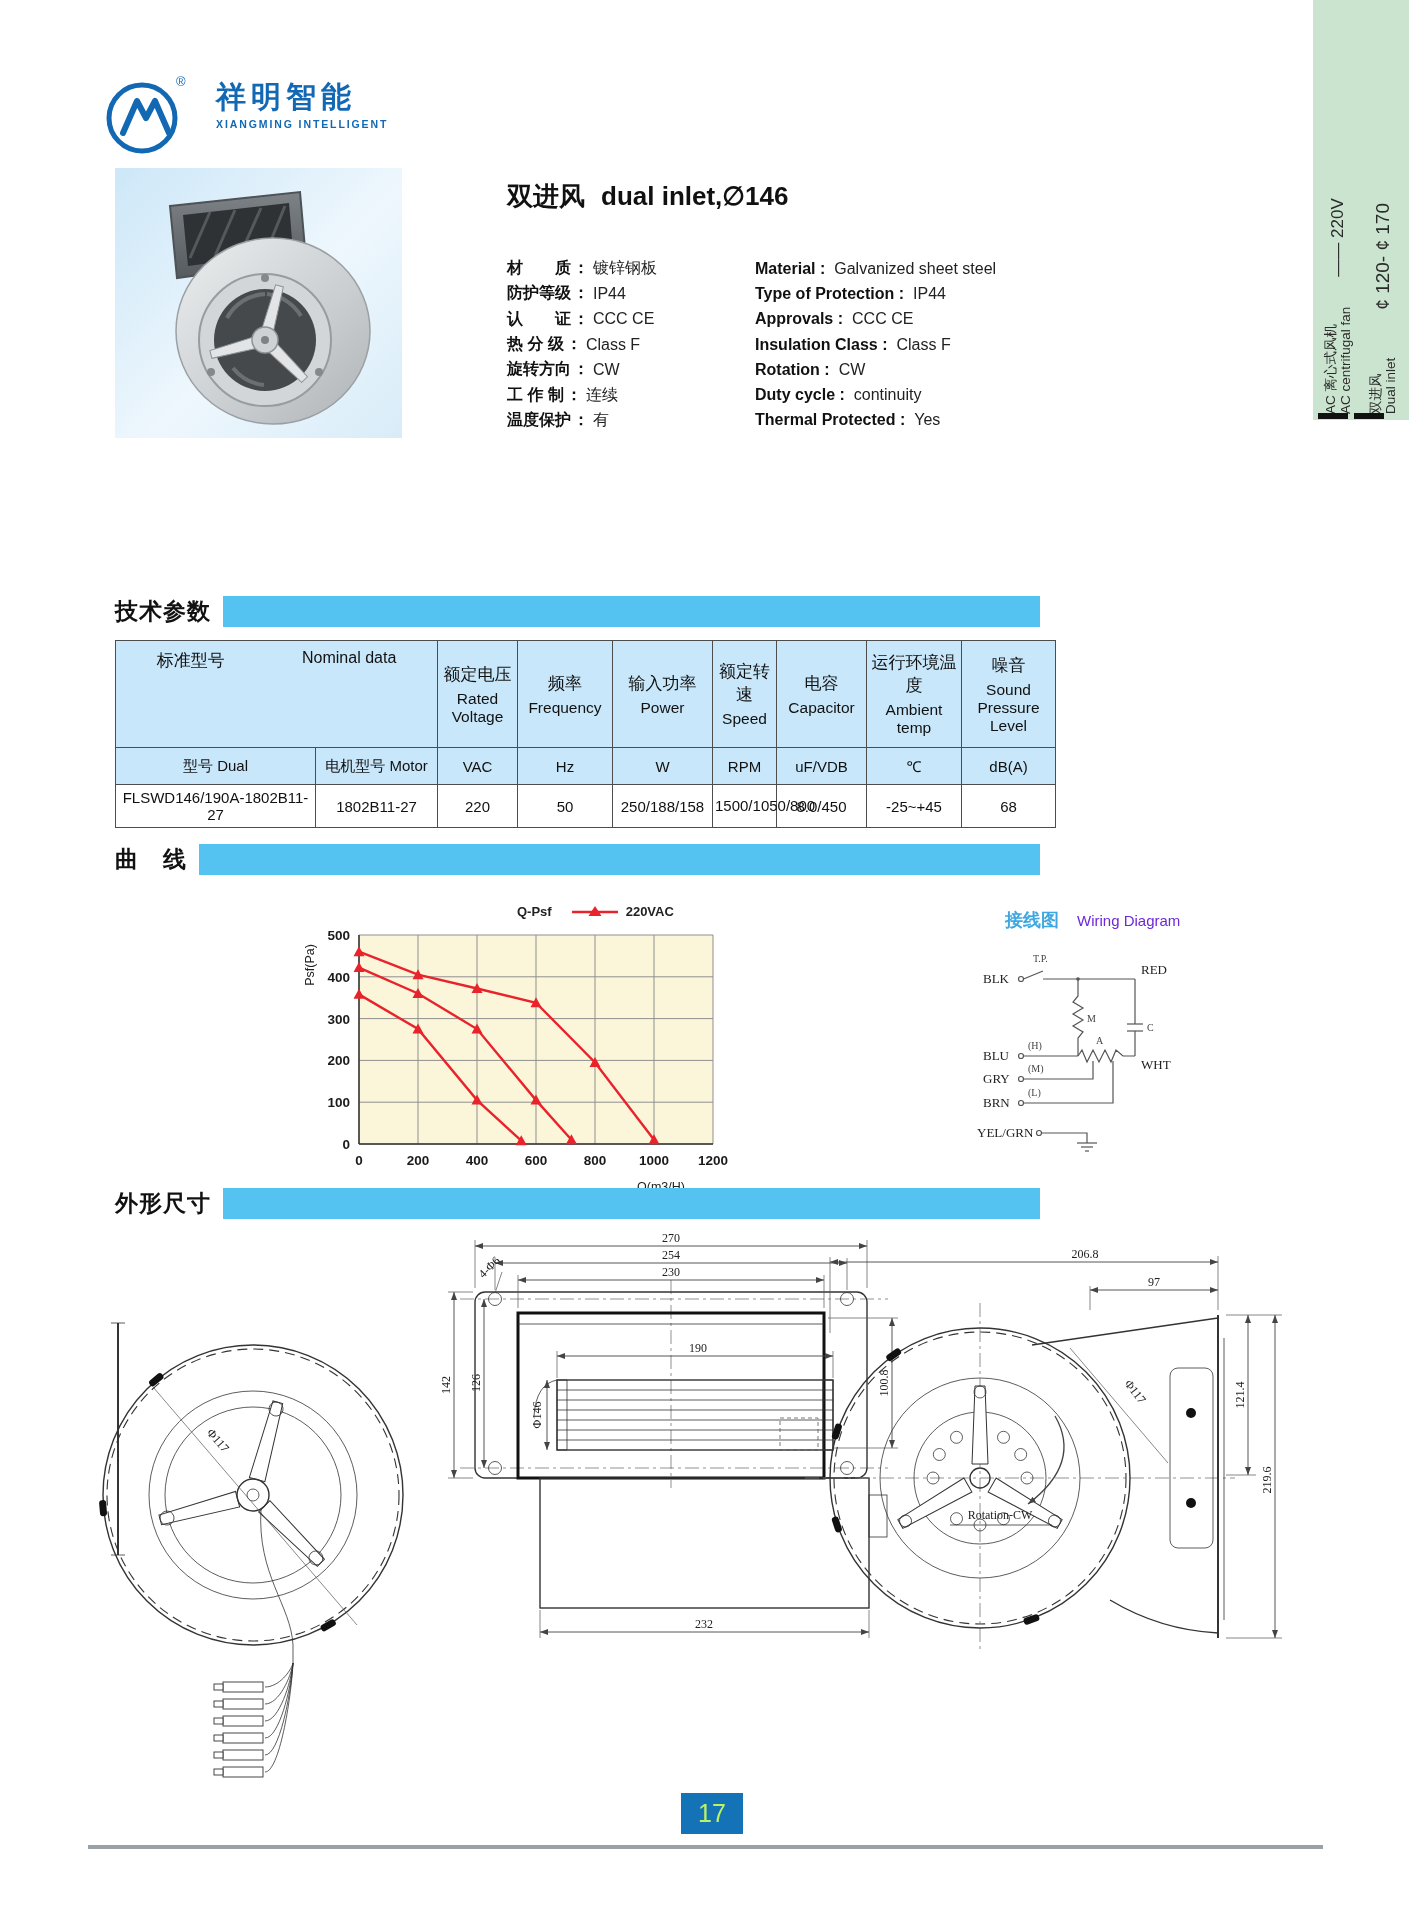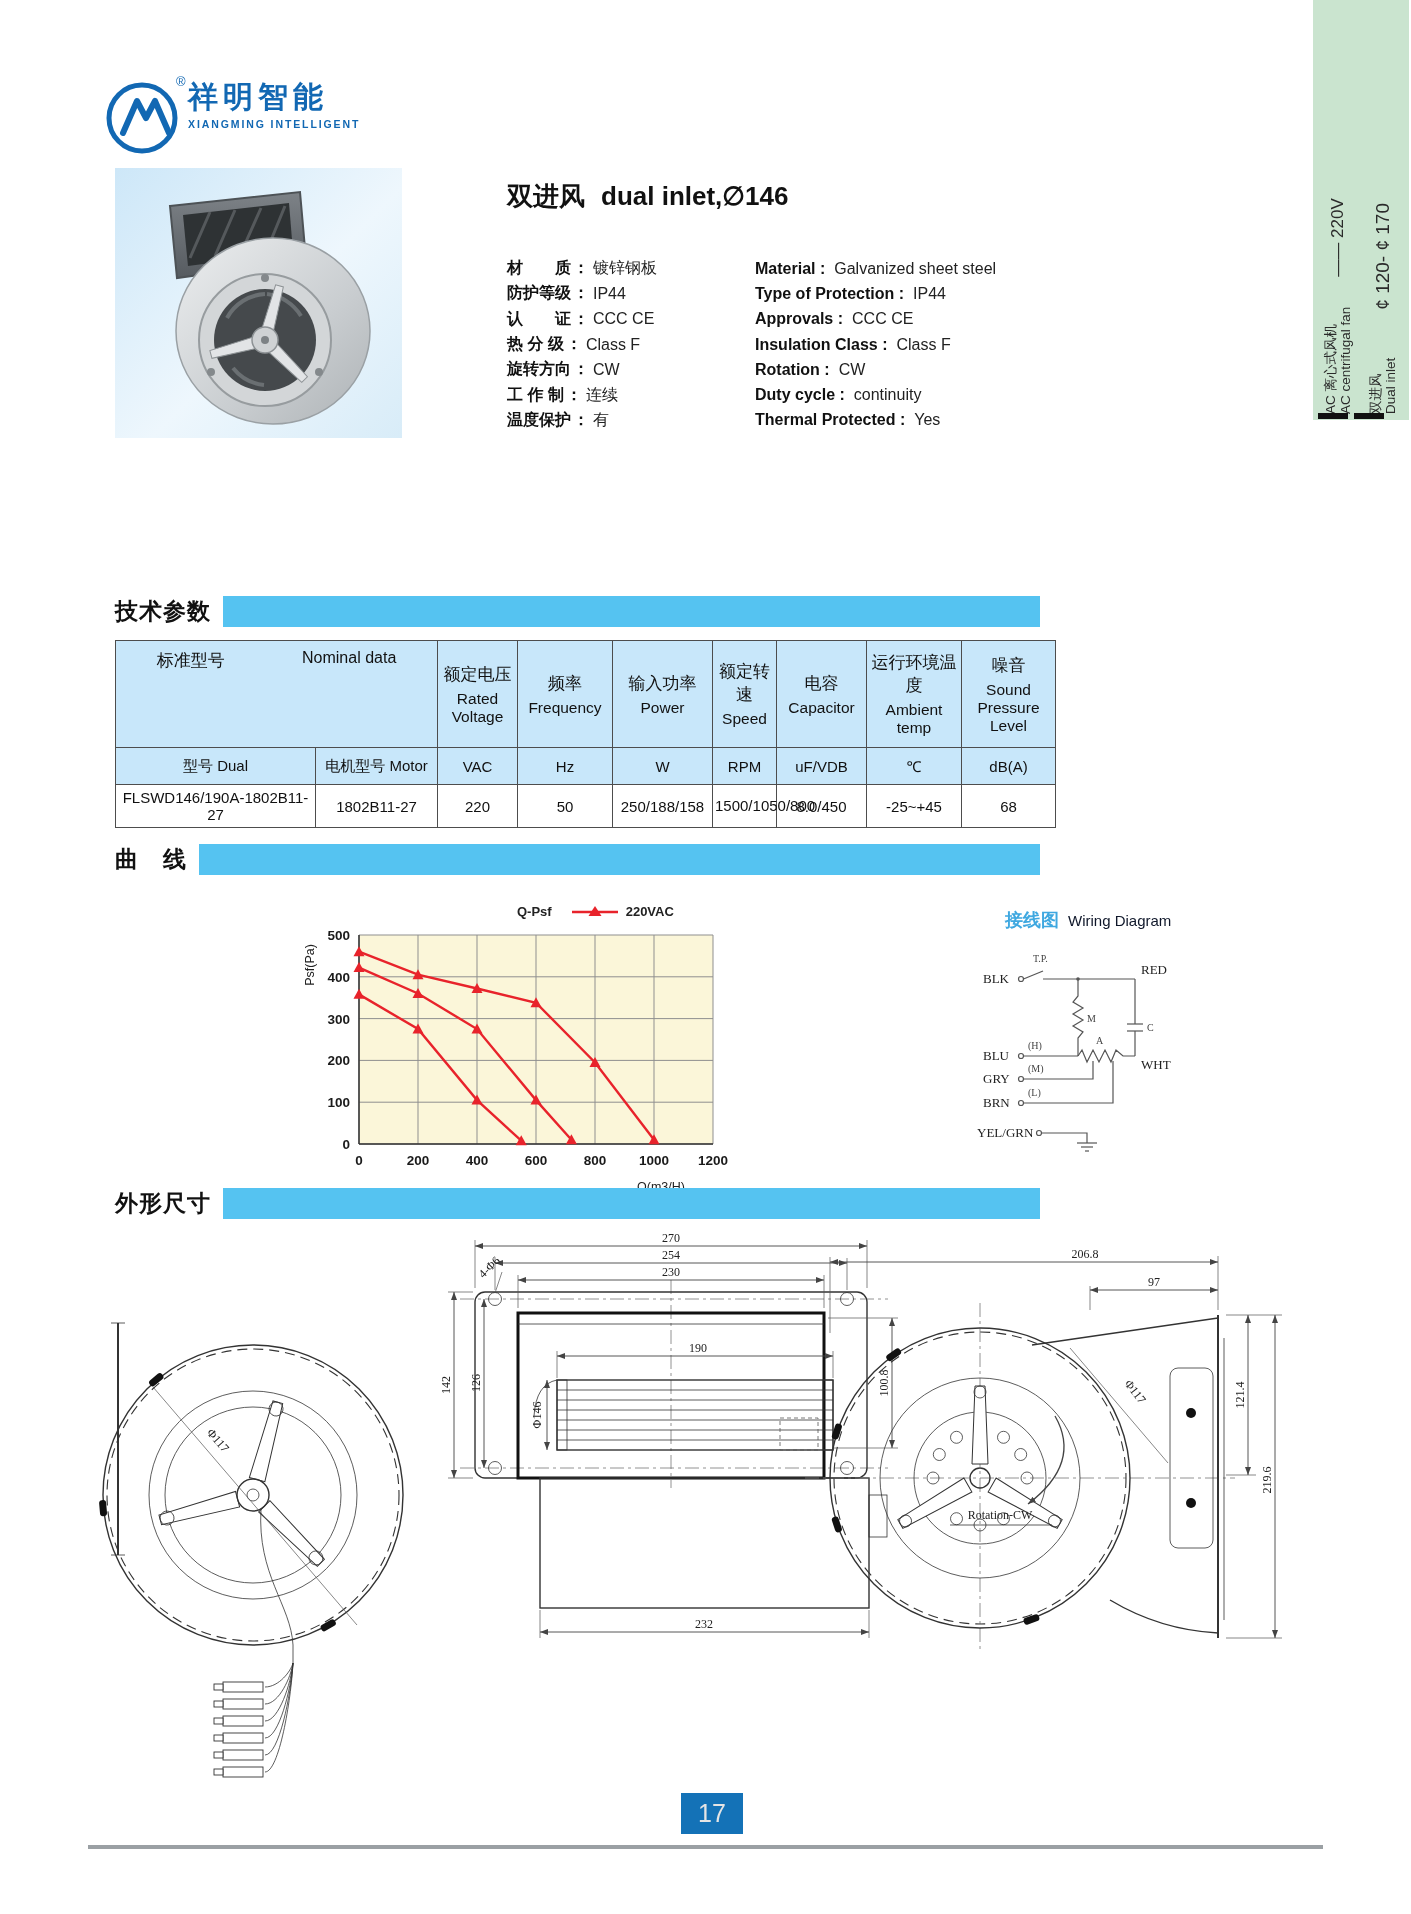--- a/index.html
+++ b/index.html
@@ -1,21 +1,21 @@
 <!DOCTYPE html>
 <html><head>
 <meta charset="utf-8">
 <style>
   html,body{margin:0;padding:0;background:#ffffff;}
   .page{position:relative;width:1411px;height:1914px;background:#fff;
         font-family:"Liberation Sans",sans-serif;overflow:hidden;color:#111;}
 
   
   .logo{position:absolute;left:100px;top:70px;display:flex;align-items:flex-start;}
-  .logo-text{margin-left:0;margin-top:12px;}
+  .logo-text{margin-left:28px;margin-top:12px;}
   .logo-cn{font-size:30px;font-weight:bold;color:#1268B3;letter-spacing:5px;line-height:1;}
   .logo-en{font-size:10.5px;font-weight:bold;color:#1268B3;letter-spacing:1.9px;margin-top:6px;text-align:center;}
 
   
   .photo{position:absolute;left:115px;top:168px;width:287px;height:270px;
          background:linear-gradient(135deg,#cde7f8 0%,#eef7fd 55%,#d8ecf8 100%);}
 
   
   .titleblock{position:absolute;left:507px;top:175px;}
   .title-line{display:flex;align-items:baseline;}
@@ -70,40 +70,40 @@
                 font-size:13px;font-weight:bold;color:#222;}
   .chart-legend .lg-marker{margin-left:20px;}
   .chart-legend .lg-label{margin-left:8px;}
   .ylab{position:absolute;left:44px;top:58px;transform:rotate(-90deg);font-size:12.5px;color:#222;}
   .xlab{position:absolute;left:392px;top:280px;font-size:12.5px;color:#222;}
 
   
   .wiring{position:absolute;left:975px;top:908px;width:250px;}
   .wiring-title{display:flex;align-items:baseline;margin-left:30px;}
   .wiring-cn{font-size:18px;font-weight:bold;color:#3FA8E0;}
-  .wiring-en{font-size:15px;color:#0f172a;margin-left:9px;}
+  .wiring-en{font-size:15px;color:#6d28d9;margin-left:18px;}
   .wsvg{margin-top:4px;}
   .wl{stroke:#555;stroke-width:1.2;fill:none;}
   .wtx{font-family:"Liberation Serif",serif;font-size:13px;fill:#222;}
   .wtx-s{font-family:"Liberation Serif",serif;font-size:10px;fill:#444;}
 
   
   .ln{fill:none;stroke:#333;stroke-width:1.4;}
   .ln2{fill:none;stroke:#333;stroke-width:0.8;}
   .thk{fill:none;stroke:#111;stroke-width:3;}
   .cl{stroke:#777;stroke-width:0.8;stroke-dasharray:14 4 3 4;fill:none;}
   .dim{stroke:#444;stroke-width:0.9;fill:none;}
   .ext{stroke:#555;stroke-width:0.7;fill:none;}
   .dtx{font-family:"Liberation Serif",serif;font-size:12px;fill:#222;}
   .arm{fill:#fff;stroke:#333;stroke-width:1;}
   .dash{fill:none;stroke:#333;stroke-width:1.1;stroke-dasharray:10 6;}
 
   
   .badge{position:absolute;left:681px;top:1793px;width:62px;height:41px;background:#1472B7;
-         color:#e5e5e5;font-size:25px;display:flex;align-items:center;justify-content:center;}
+         color:#bef264;font-size:25px;display:flex;align-items:center;justify-content:center;}
   .footline{position:absolute;left:88px;top:1845px;width:1235px;height:4px;background:#9BA0A4;}
 </style>
 </head>
 <body>
 
 <div class="page">
 
   <div class="logo">
     <svg width="88" height="88" viewBox="0 0 88 88">
       <circle cx="42" cy="48" r="33" fill="none" stroke="#1268B3" stroke-width="5"></circle>

